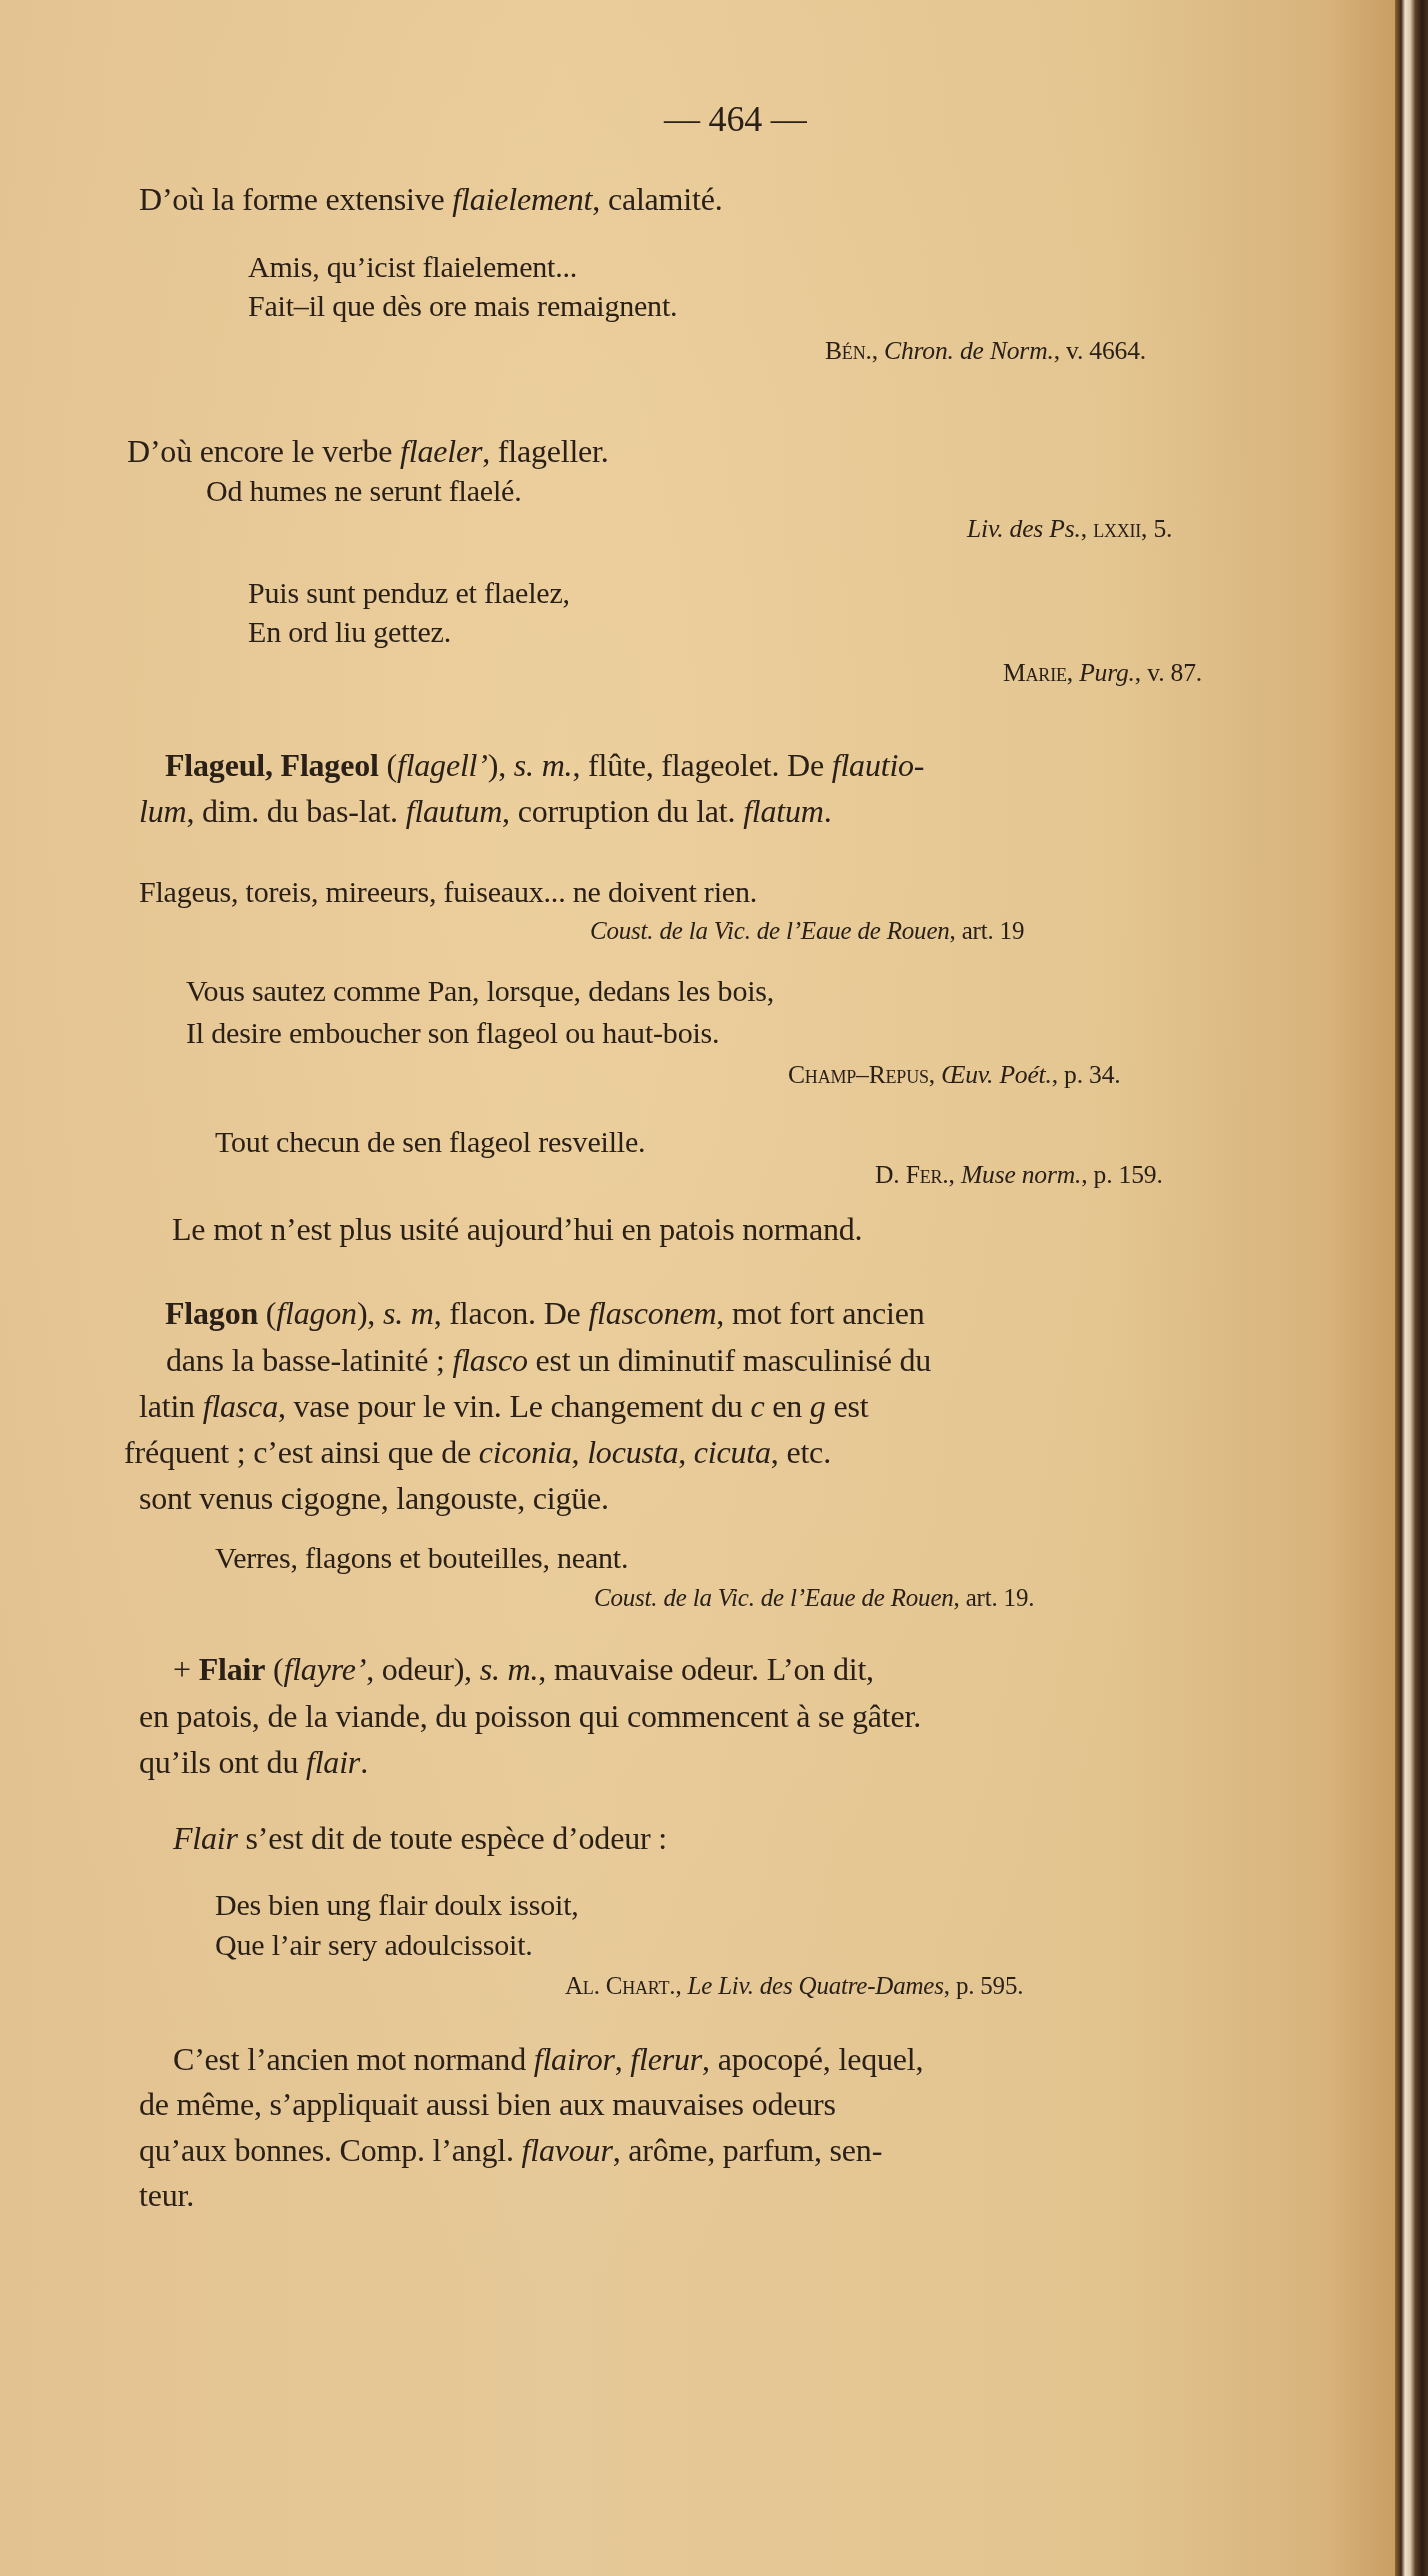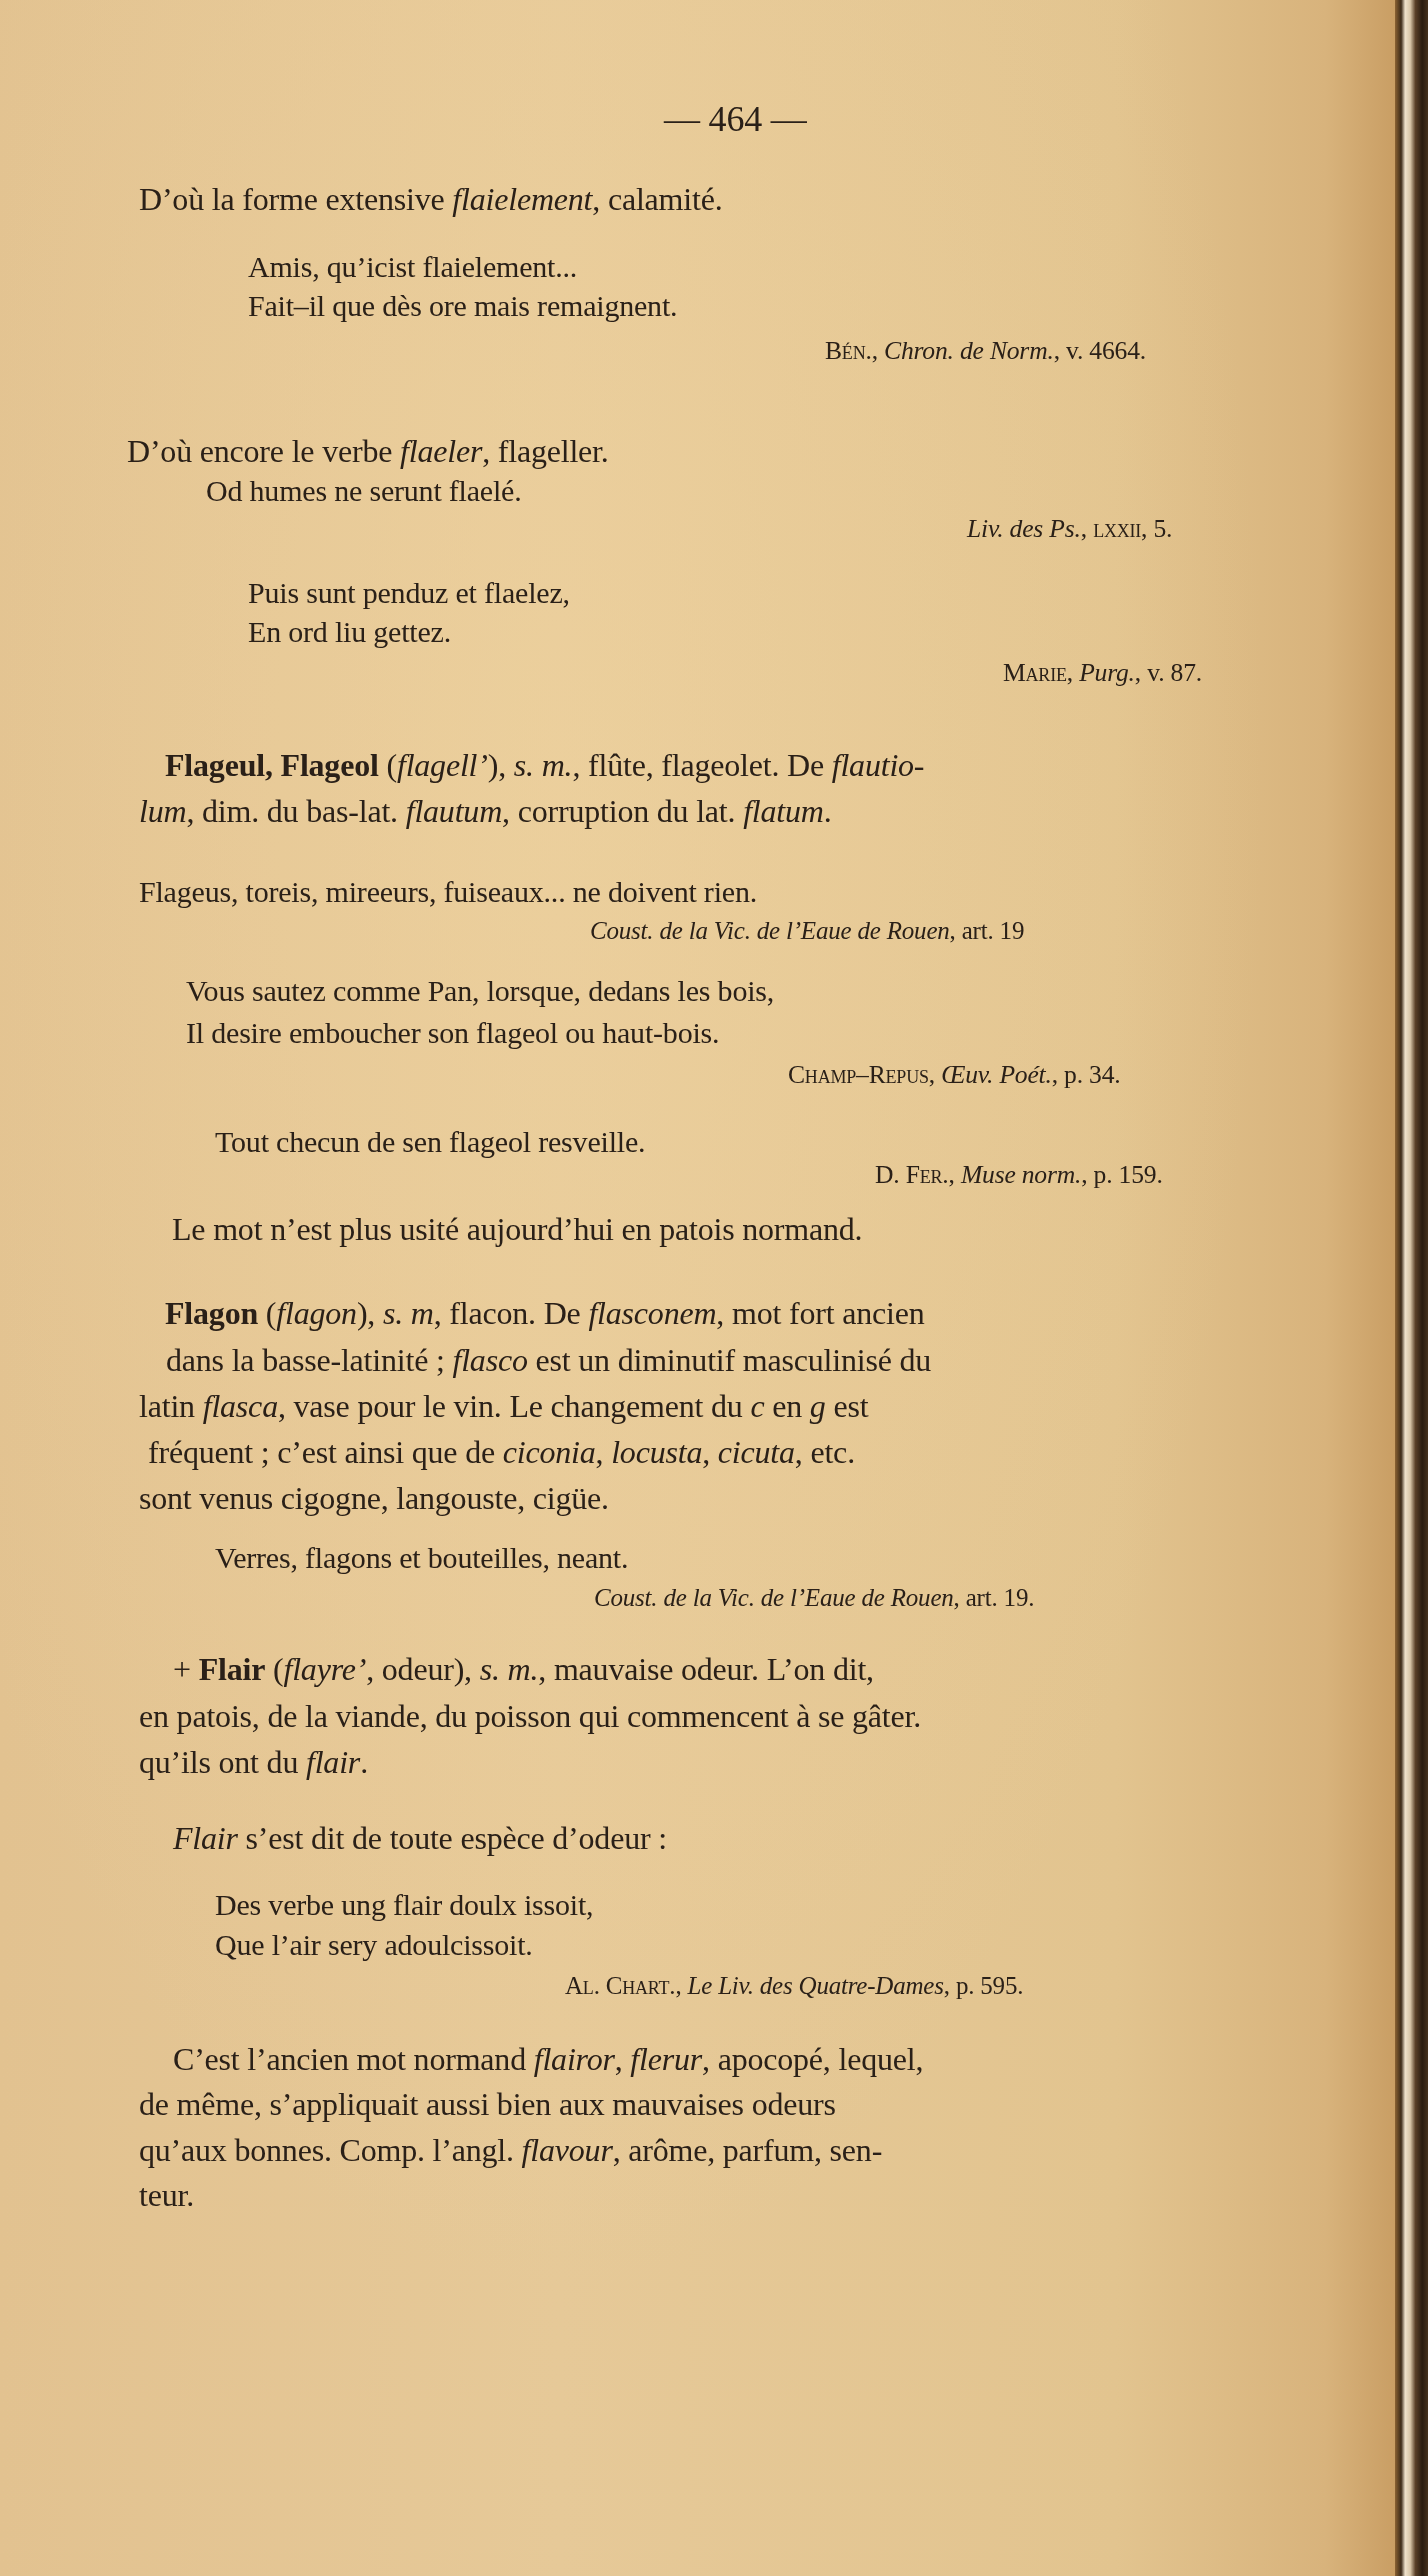--- a/index.html
+++ b/index.html
@@ -71,33 +71,33 @@
   <div class="line small" style="left:788px; top:1062px;"><span class="sc">Champ–Repus</span><span>, </span><i>Œuv. Poét.</i><span>, p. 34.</span></div>
 
   <div class="line verse" style="left:215px; top:1121px;margin-top:6px;">Tout checun de sen flageol resveille.</div>
   <div class="line small" style="left:875px; top:1162px;"><span class="sc">D. Fer.</span><span>, </span><i>Muse norm.</i><span>, p. 159.</span></div>
 
   <div class="line" style="left:172px; top:1213px;">Le mot n’est plus usité aujourd’hui en patois normand.</div>
 
   <div class="line" style="left:165px; top:1297px;"><b>Flagon</b><span> (</span><i>flagon</i><span>), </span><i>s. m</i><span>, flacon. De </span><i>flasconem</i><span>, mot fort ancien</span></div>
   <div class="line" style="left:139px; top:1344px;margin-left:27px;"><span>dans la basse-latinité ; </span><i>flasco</i><span> est un diminutif masculinisé du</span></div>
   <div class="line" style="left:139px; top:1390px;"><span>latin </span><i>flasca</i><span>, vase pour le vin. Le changement du </span><i>c</i><span> en </span><i>g</i><span> est</span></div>
-  <div class="line" style="left:148px; top:1436px;text-align:center;"><span>fréquent ; c’est ainsi que de </span><i>ciconia</i><span>, </span><i>locusta</i><span>, </span><i>cicuta</i><span>, etc.</span></div>
+  <div class="line" style="left:124px; top:1436px;text-align:center;"><span>fréquent ; c’est ainsi que de </span><i>ciconia</i><span>, </span><i>locusta</i><span>, </span><i>cicuta</i><span>, etc.</span></div>
   <div class="line" style="left:139px; top:1482px;">sont venus cigogne, langouste, cigüe.</div>
 
   <div class="line verse" style="left:215px; top:1543px;">Verres, flagons et bouteilles, neant.</div>
   <div class="line smaller" style="left:594px; top:1585px;"><i>Coust. de la Vic. de l’Eaue de Rouen</i><span>, art. 19.</span></div>
 
   <div class="line" style="left:173px; top:1653px;"><span>+</span> <b>Flair</b><span> (</span><i>flayre’</i><span>, odeur), </span><i>s. m.</i><span>, mauvaise odeur. L’on dit,</span></div>
   <div class="line" style="left:139px; top:1700px;">en patois, de la viande, du poisson qui commencent à se gâter.</div>
   <div class="line" style="left:139px; top:1746px;"><span>qu’ils ont du </span><i>flair</i><span>.</span></div>
 
   <div class="line" style="left:173px; top:1822px;"><i>Flair</i><span> s’est dit de toute espèce d’odeur :</span></div>
 
-  <div class="line verse" style="left:215px; top:1890px;">Des verbe ung flair doulx issoit,</div>
+  <div class="line verse" style="left:215px; top:1890px;">Des bien ung flair doulx issoit,</div>
   <div class="line verse" style="left:215px; top:1930px;">Que l’air sery adoulcissoit.</div>
   <div class="line smaller" style="left:565px; top:1973px;"><span class="sc">Al. Chart.</span><span>, </span><i>Le Liv. des Quatre-Dames</i><span>, p. 595.</span></div>
 
   <div class="line" style="left:173px; top:2043px;"><span>C’est l’ancien mot normand </span><i>flairor</i><span>, </span><i>flerur</i><span>, apocopé, lequel,</span></div>
   <div class="line" style="left:139px; top:2088px;">de même, s’appliquait aussi bien aux mauvaises odeurs</div>
   <div class="line" style="left:139px; top:2134px;"><span>qu’aux bonnes. Comp. l’angl. </span><i>flavour</i><span>, arôme, parfum, sen-</span></div>
   <div class="line" style="left:139px; top:2179px;">teur.</div>
 
 </div>
 

